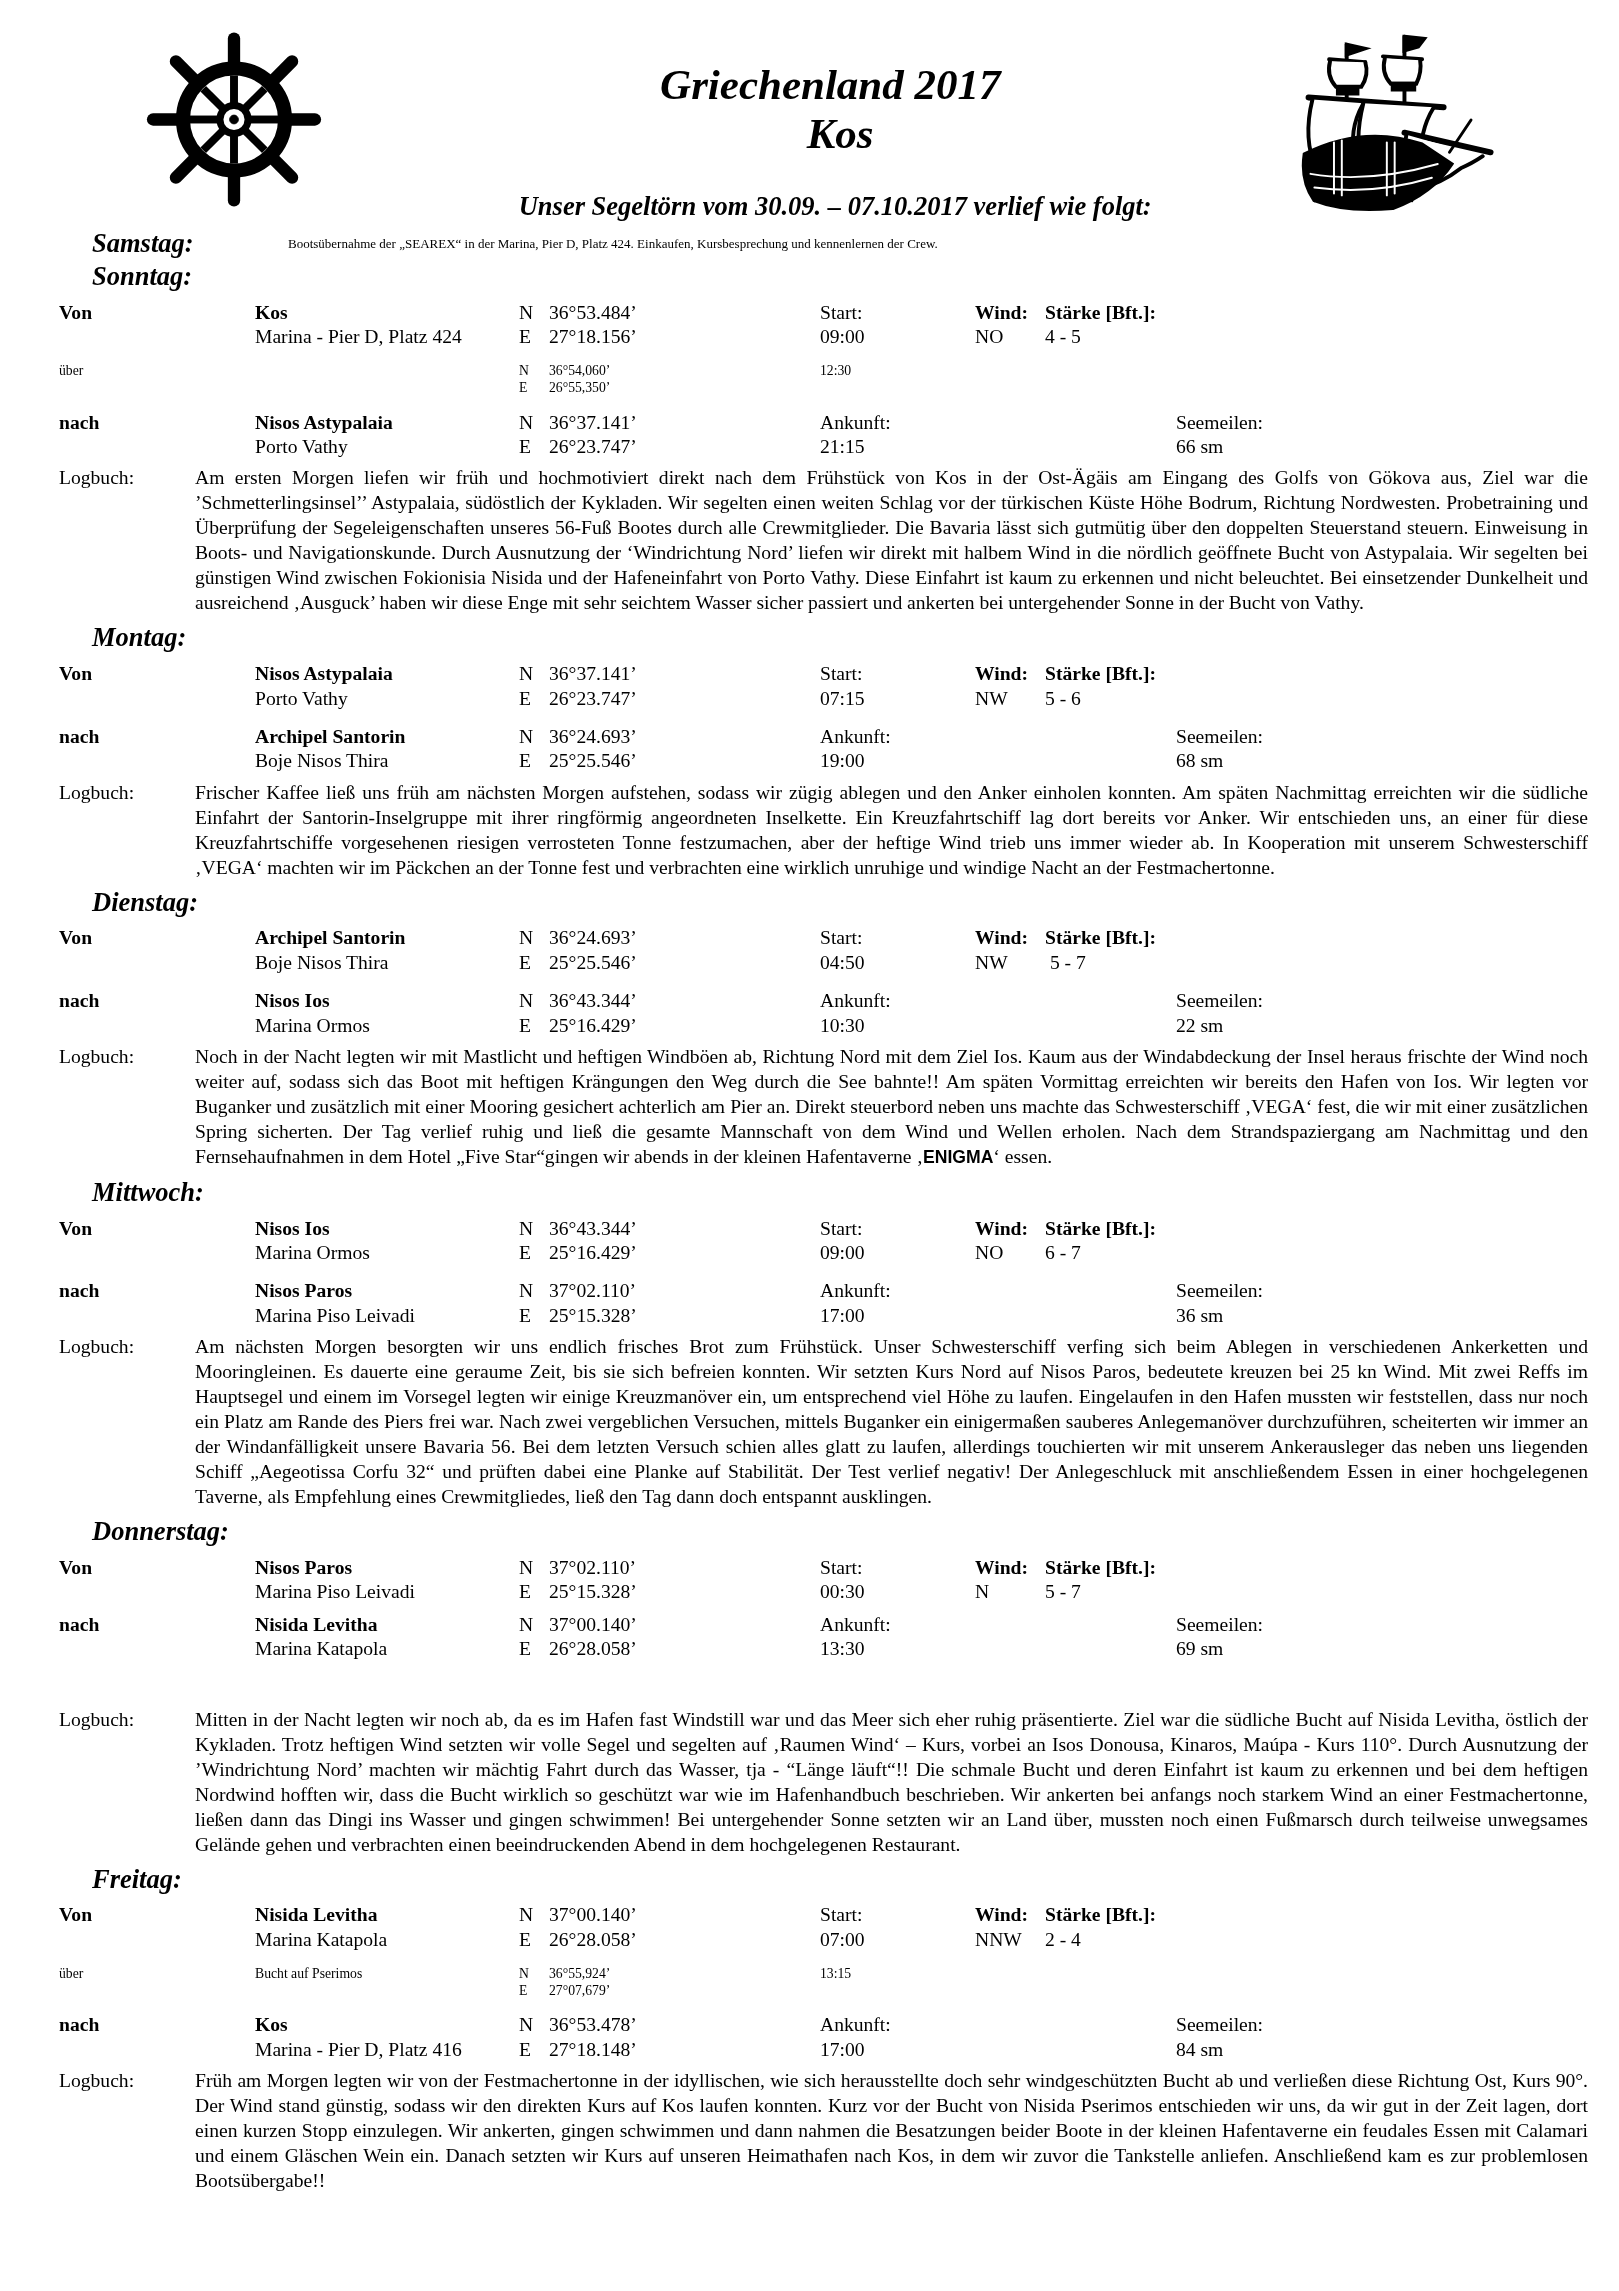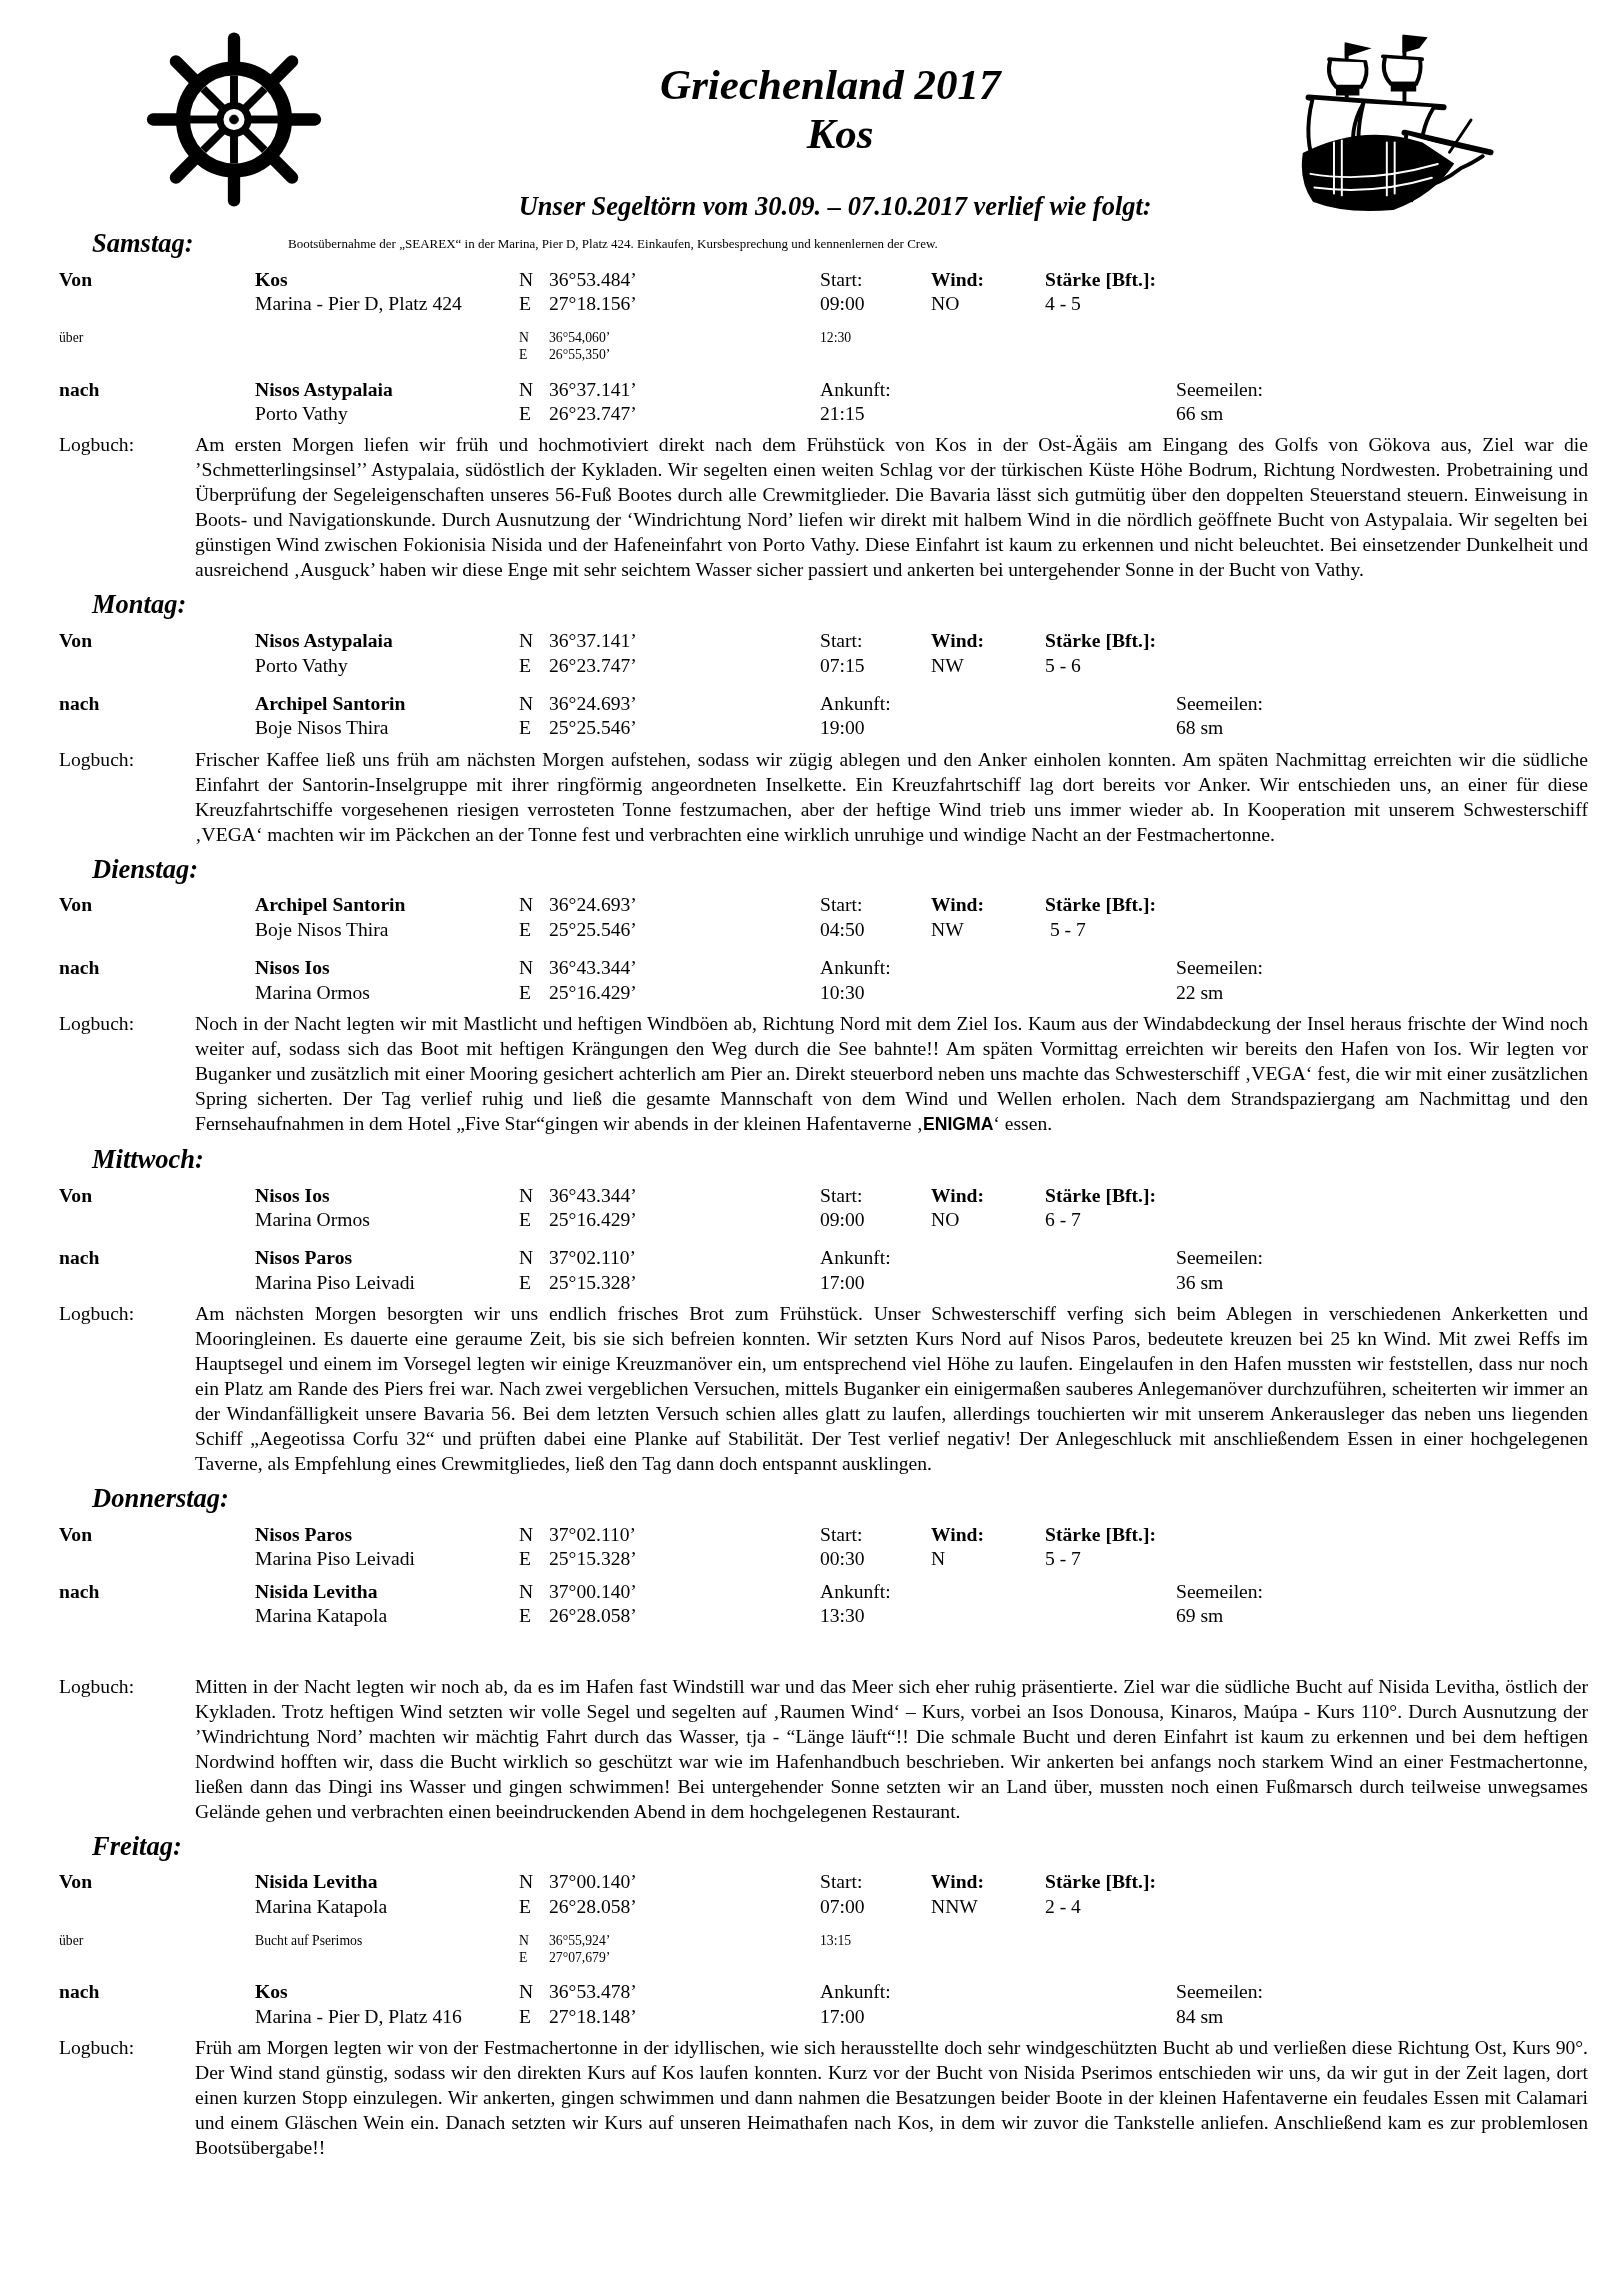--- a/index.html
+++ b/index.html
@@ -33,21 +33,21 @@
   .sat-text { font-size: 13px; line-height: 33px; padding-left: 0; }
 
   .route { position: relative; font-size: 19.6px; line-height: 24.5px; }
   .rrow { position: relative; height: 24.5px; }
   .rrow span { position: absolute; top: 0; white-space: nowrap; }
   .c-label { left: 0; font-weight: bold; }
   .c-place { left: 196px; }
   .c-dir { left: 460px; }
   .c-coord { left: 490px; }
   .c-time { left: 761px; }
-  .c-wind { left: 872px; }
+  .c-wind { left: 916px; }
   .c-force { left: 986px; }
   .c-miles { left: 1117px; text-align: center; }
   .b { font-weight: bold; }
   .small .rrow { height: 16.7px; }
   .small span { font-size: 13.7px; line-height: 16.7px; }
   .gap { height: 13.7px; }
   .gap-sm { height: 7.8px; }
 
   .logbook { display: flex; font-size: 19.6px; line-height: 25px; margin-top: 5.9px; gap: 38px; }
   .logbook .lb-label { width: 98px; flex: none; }
@@ -125,20 +125,21 @@
 </div>
 
 <div class="content">
 
   <div class="sat-row">
     <div class="day-title">Samstag:</div>
     <div class="sat-text">Bootsübernahme der „SEAREX“ in der Marina, Pier D, Platz 424. Einkaufen, Kursbesprechung und kennenlernen der Crew.</div>
   </div>
 
   <div>
+    <div class="day-title">Sonntag:</div>
     <div class="gap-sm"></div>
     <div class="route">
       <div class="rrow">
         <span class="c-label">Von</span>
         <span class="c-place b">Kos</span>
         <span class="c-dir">N</span>
         <span class="c-coord">36°53.484’</span>
         <span class="c-time">Start:</span>
         <span class="c-wind b">Wind:</span>
         <span class="c-force b">Stärke [Bft.]:</span>

